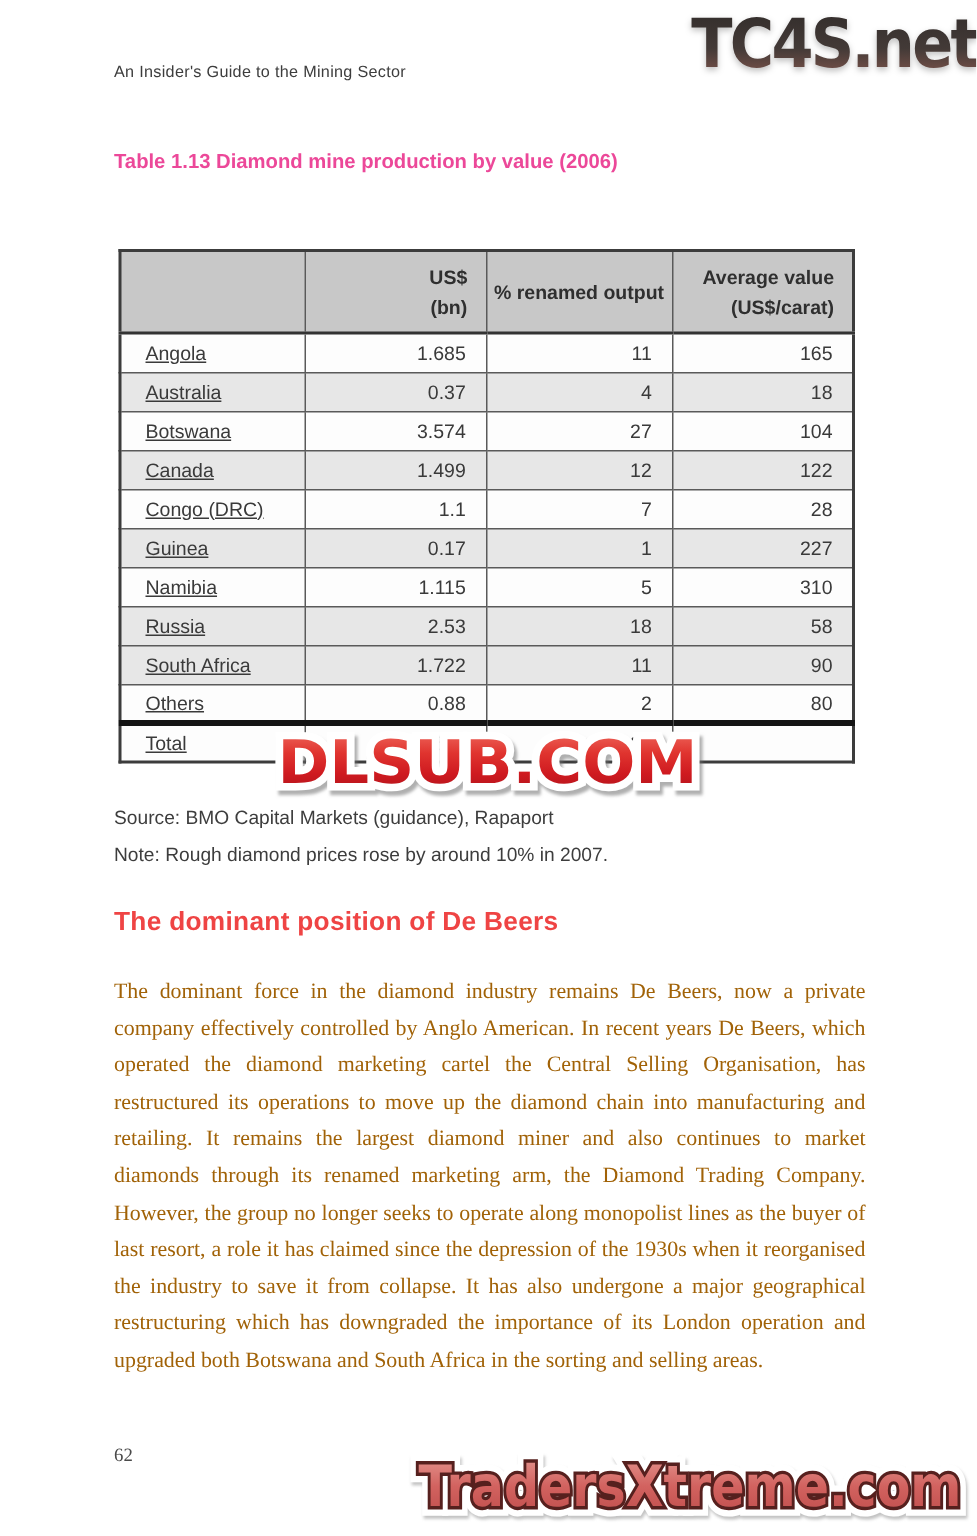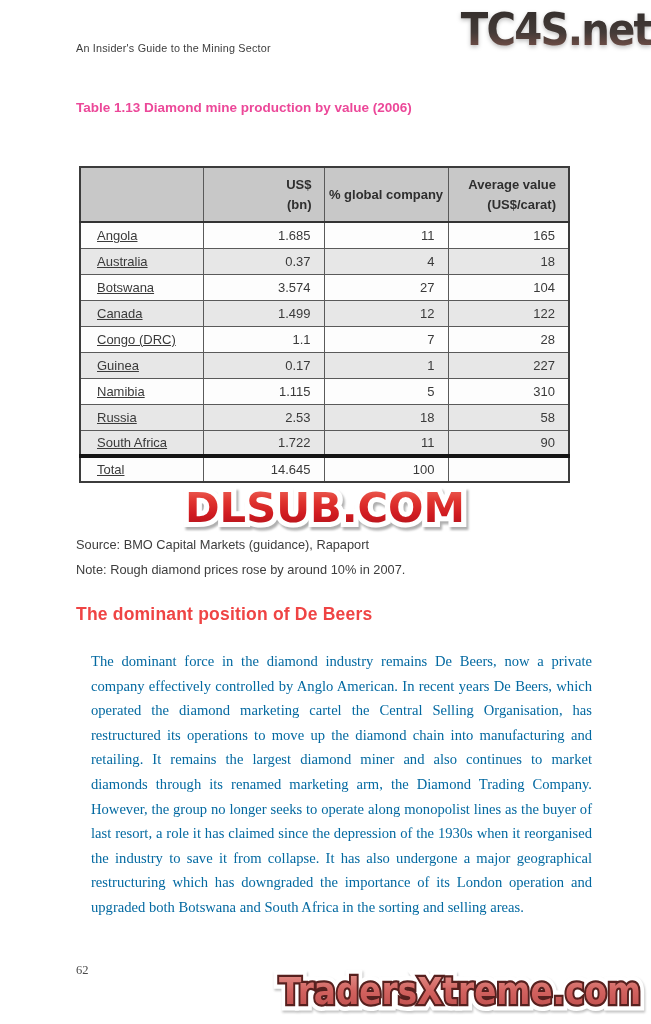--- a/index.html
+++ b/index.html
@@ -44,23 +44,23 @@
     position: absolute; left: 76px;
     font-size: 12.8px; color: #3d3d3d;
   }
   .source-line { top: 537px; }
   .note-line { top: 562px; text-align: center; }
   .section-heading {
     position: absolute; left: 76px; top: 604px;
     font-size: 17.5px; font-weight: 700; color: #ef4444; letter-spacing: 0.2px;
   }
   .body-text {
-    position: absolute; left: 91px; top: 649px; width: 501px;
+    position: absolute; left: 76px; top: 649px; width: 501px;
     font-family: "Liberation Serif", serif;
-    font-size: 14.6px; line-height: 24.6px; color: #0369a1;
+    font-size: 14.6px; line-height: 24.6px; color: #a16207;
     text-align: justify;
   }
   .page-number {
     position: absolute; left: 76px; top: 963px;
     font-family: "Liberation Serif", serif;
     font-size: 12.5px; color: #4a4a4a;
   }
   .wm-tc4s { position: absolute; left: 451px; top: 1px; filter: drop-shadow(0 2px 2px rgba(0,0,0,0.25)); }
   .wm-dlsub { position: absolute; left: 170px; top: 479px; filter: drop-shadow(2px 3px 1px rgba(110,110,110,0.55)); }
   .wm-traders { position: absolute; left: 270px; top: 958px; filter: drop-shadow(1px 2px 1px rgba(120,120,120,0.45)); }
@@ -95,21 +95,21 @@
         <col style="width:121px">
     </colgroup>
     <thead>
       <tr>
         <th class="th-blank"></th>
         <th class="th-usd">
           <div>US$</div>
           <div>(bn)</div>
         </th>
         <th class="th-pct">
-          <div>% global company</div>
+          <div>% renamed output</div>
         </th>
         <th class="th-avg">
           <div>Average value</div>
           <div>(US$/carat)</div>
         </th>
       </tr>
     </thead>
     <tbody>
         <tr>
           <td class="c-country">Angola</td>
@@ -157,20 +157,26 @@
           <td class="c-country">Russia</td>
           <td class="c-num">2.53</td>
           <td class="c-num">18</td>
           <td class="c-num">58</td>
         </tr>
         <tr class="shaded">
           <td class="c-country">South Africa</td>
           <td class="c-num">1.722</td>
           <td class="c-num">11</td>
           <td class="c-num">90</td>
+        </tr>
+        <tr>
+          <td class="c-country">Others</td>
+          <td class="c-num">0.88</td>
+          <td class="c-num">2</td>
+          <td class="c-num">80</td>
         </tr>
       </tbody>
     <tbody>
       <tr class="total-row">
         <td class="c-country">Total</td>
         <td class="c-num">14.645</td>
         <td class="c-num">100</td>
         <td class="c-num"></td>
       </tr>
     </tbody>

